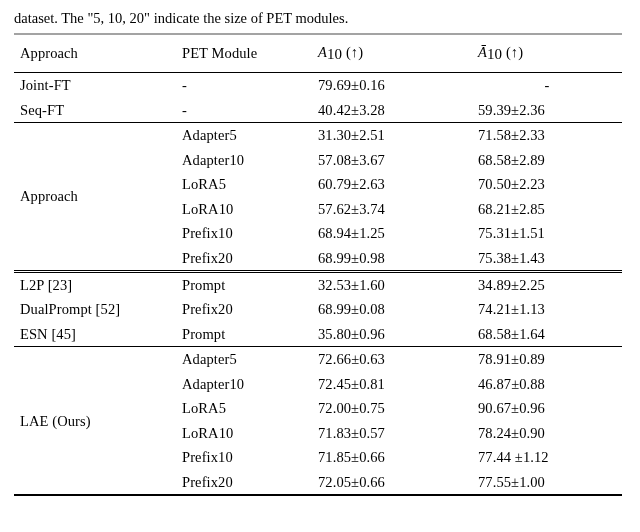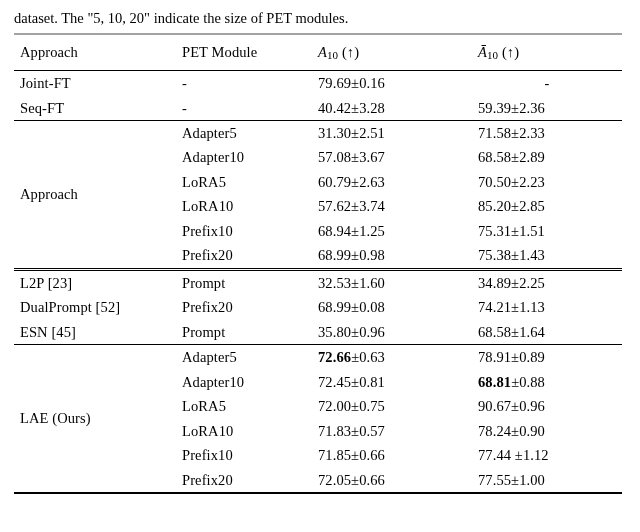--- a/index.html
+++ b/index.html
@@ -33,22 +33,22 @@
   col.c-approach { width: 162px; }
   col.c-module   { width: 136px; }
   col.c-a10      { width: 160px; }
   col.c-abar     { width: 150px; }
   .top2    { border-top: 2px solid #a3a3a3; }
   .bot2    { border-bottom: 2px solid #000; }
   .bot1    { border-bottom: 1px solid #000; }
   .dbl-top { border-top: 3px double #000; }
   .hdr td { padding-top: 6px; padding-bottom: 6px; }
   .ital { font-style: italic; }
-  .sub { font-size: 11px; vertical-align: -2px; }
-  .bold { font-weight: bold; }
+  .sub { font-size: 15px; vertical-align: -2px; }
+  .bold { font-weight: normal; }
   .ml-approach { padding-left: 6px; }
 </style>
 </head>
 <body>
 
 <div class="cutoff-caption">dataset. The "5, 10, 20" indicate the size of PET modules.</div>
 
 <table>
   <colgroup>
     <col class="c-approach">
@@ -89,21 +89,21 @@
     <td>68.58±2.89</td>
   </tr>
   <tr>
     <td>LoRA5</td>
     <td>60.79±2.63</td>
     <td>70.50±2.23</td>
   </tr>
   <tr>
     <td>LoRA10</td>
     <td>57.62±3.74</td>
-    <td>85.20±2.85</td>
+    <td>68.21±2.85</td>
   </tr>
   <tr>
     <td>Prefix10</td>
     <td>68.94±1.25</td>
     <td>75.31±1.51</td>
   </tr>
   <tr>
     <td>Prefix20</td>
     <td>68.99±0.98</td>
     <td>75.38±1.43</td>
@@ -130,21 +130,21 @@
 
   <tr>
     <td rowspan="6" class="ml-approach">LAE (Ours)</td>
     <td>Adapter5</td>
     <td><span class="bold">72.66</span>±0.63</td>
     <td>78.91±0.89</td>
   </tr>
   <tr>
     <td>Adapter10</td>
     <td>72.45±0.81</td>
-    <td><span class="bold">68.81</span>±0.88</td>
+    <td><span class="bold">46.87</span>±0.88</td>
   </tr>
   <tr>
     <td>LoRA5</td>
     <td>72.00±0.75</td>
     <td>90.67±0.96</td>
   </tr>
   <tr>
     <td>LoRA10</td>
     <td>71.83±0.57</td>
     <td>78.24±0.90</td>

